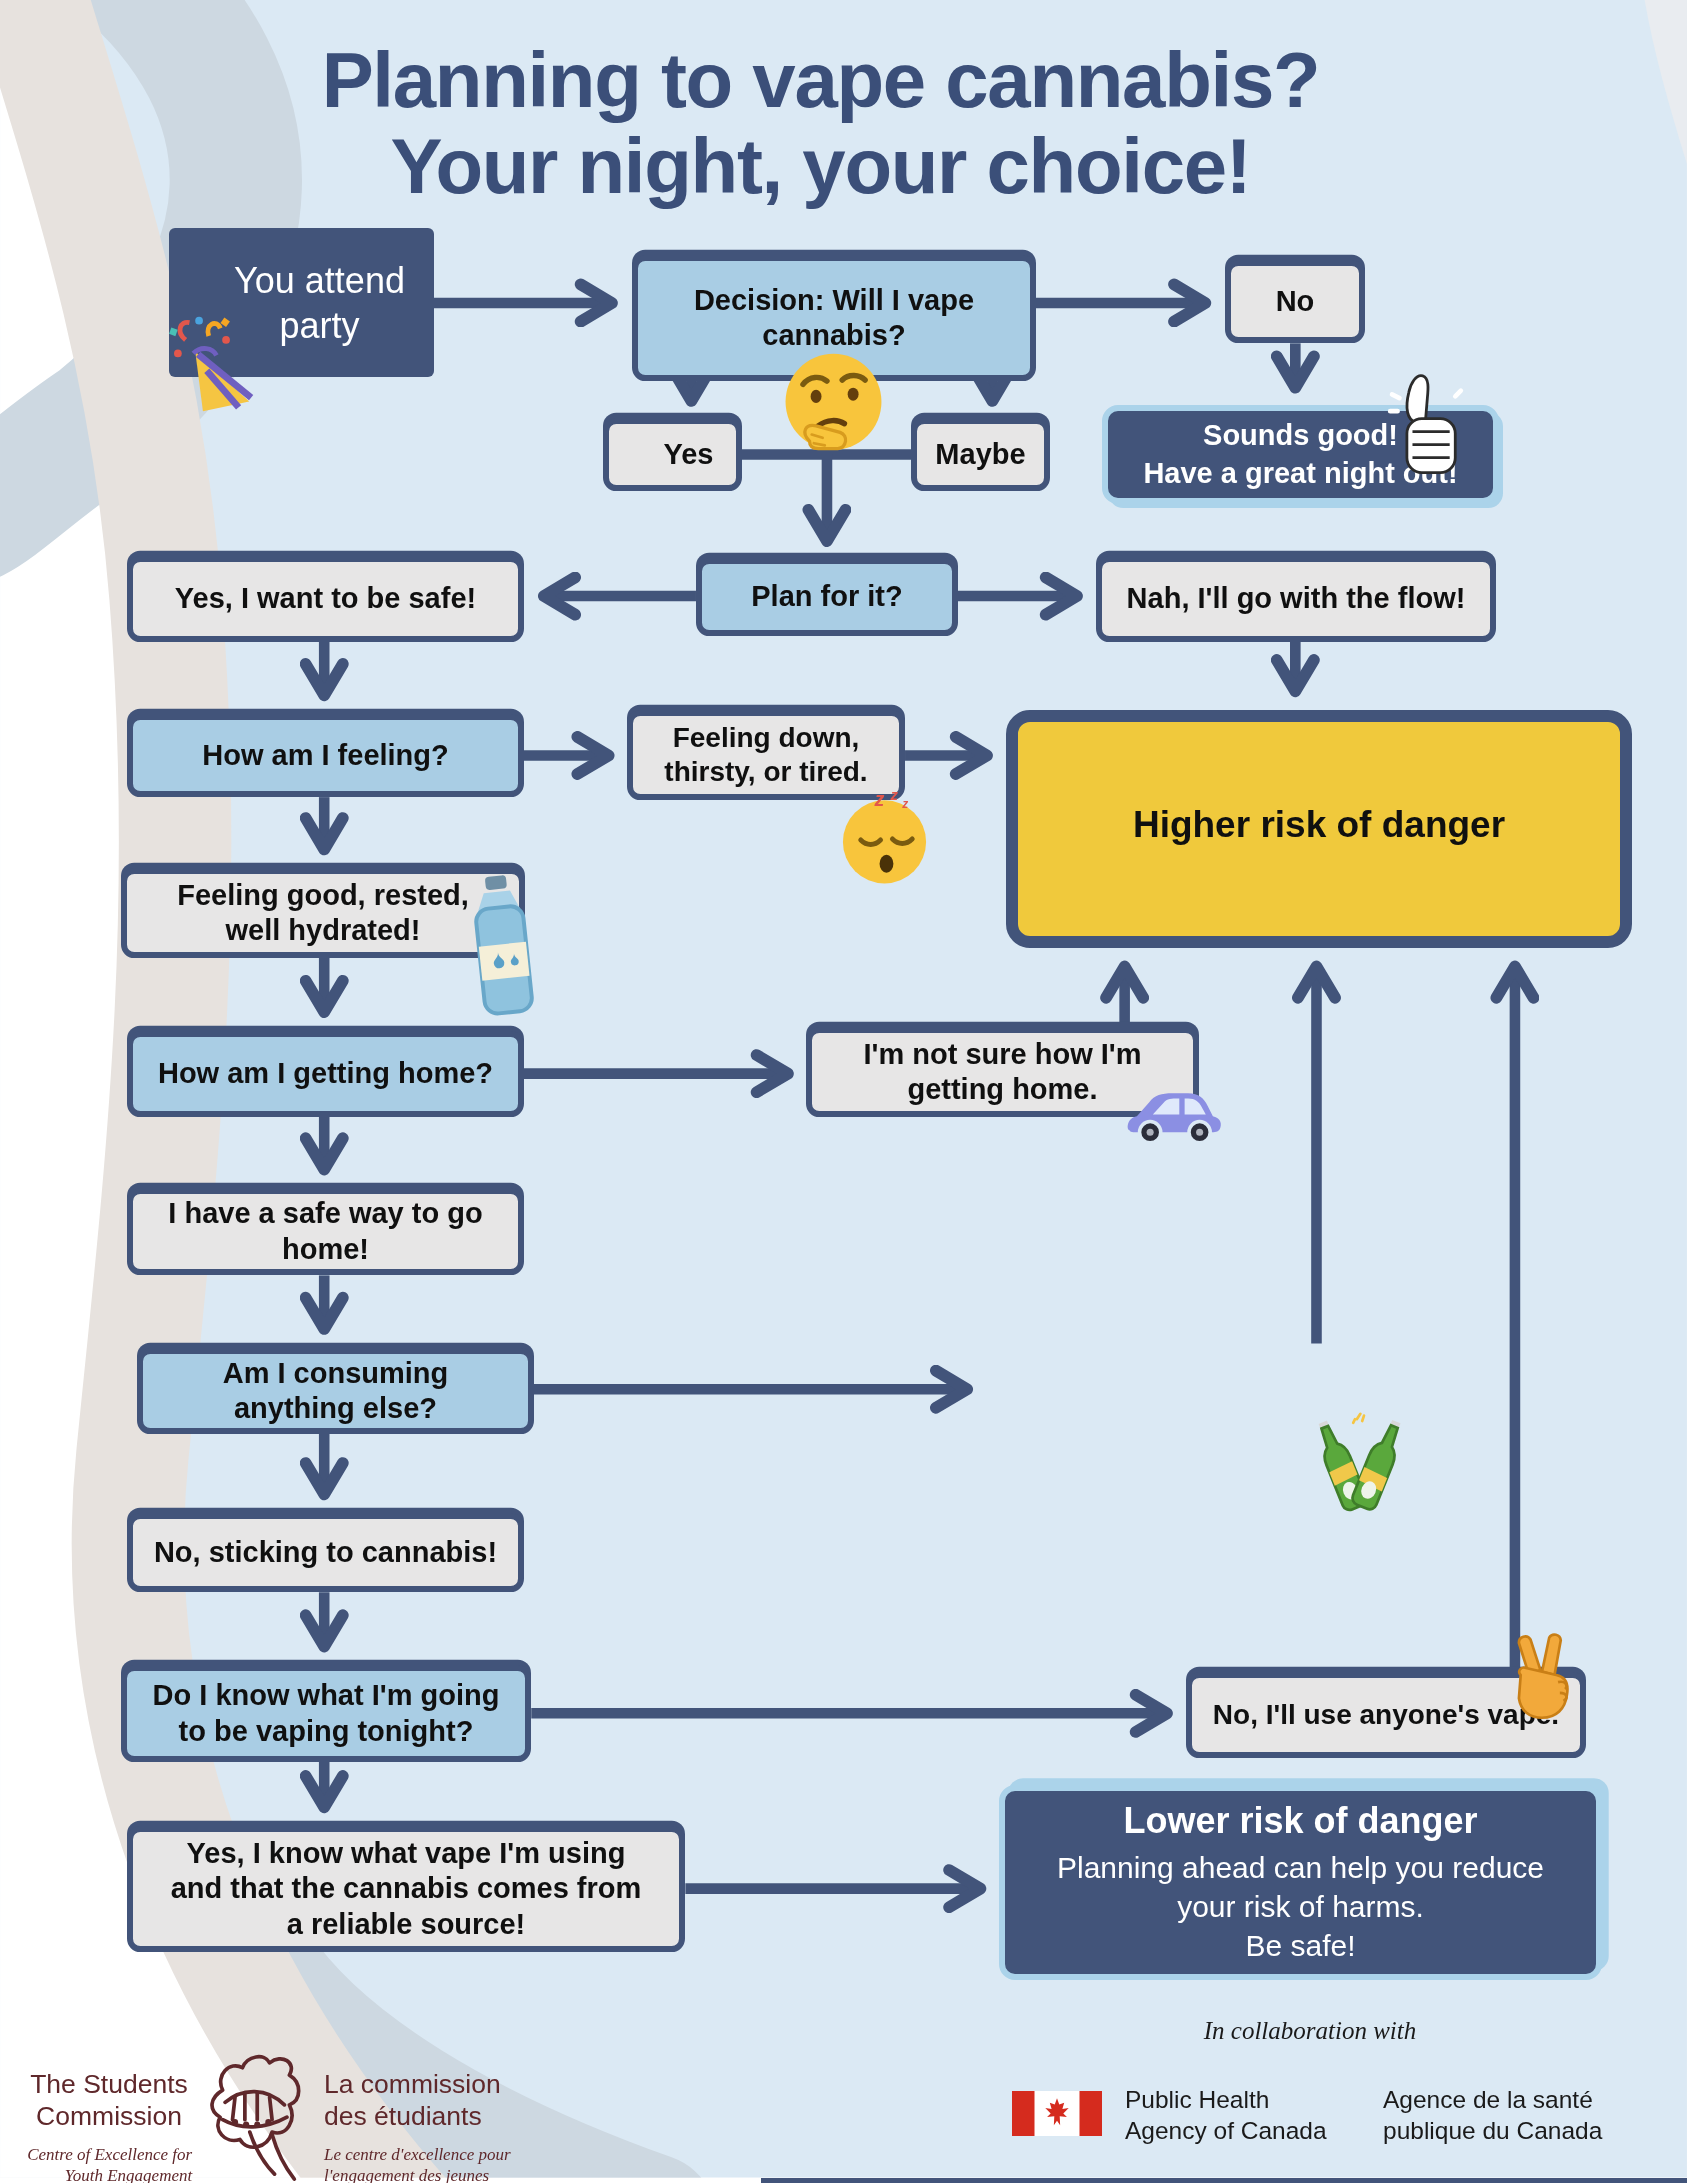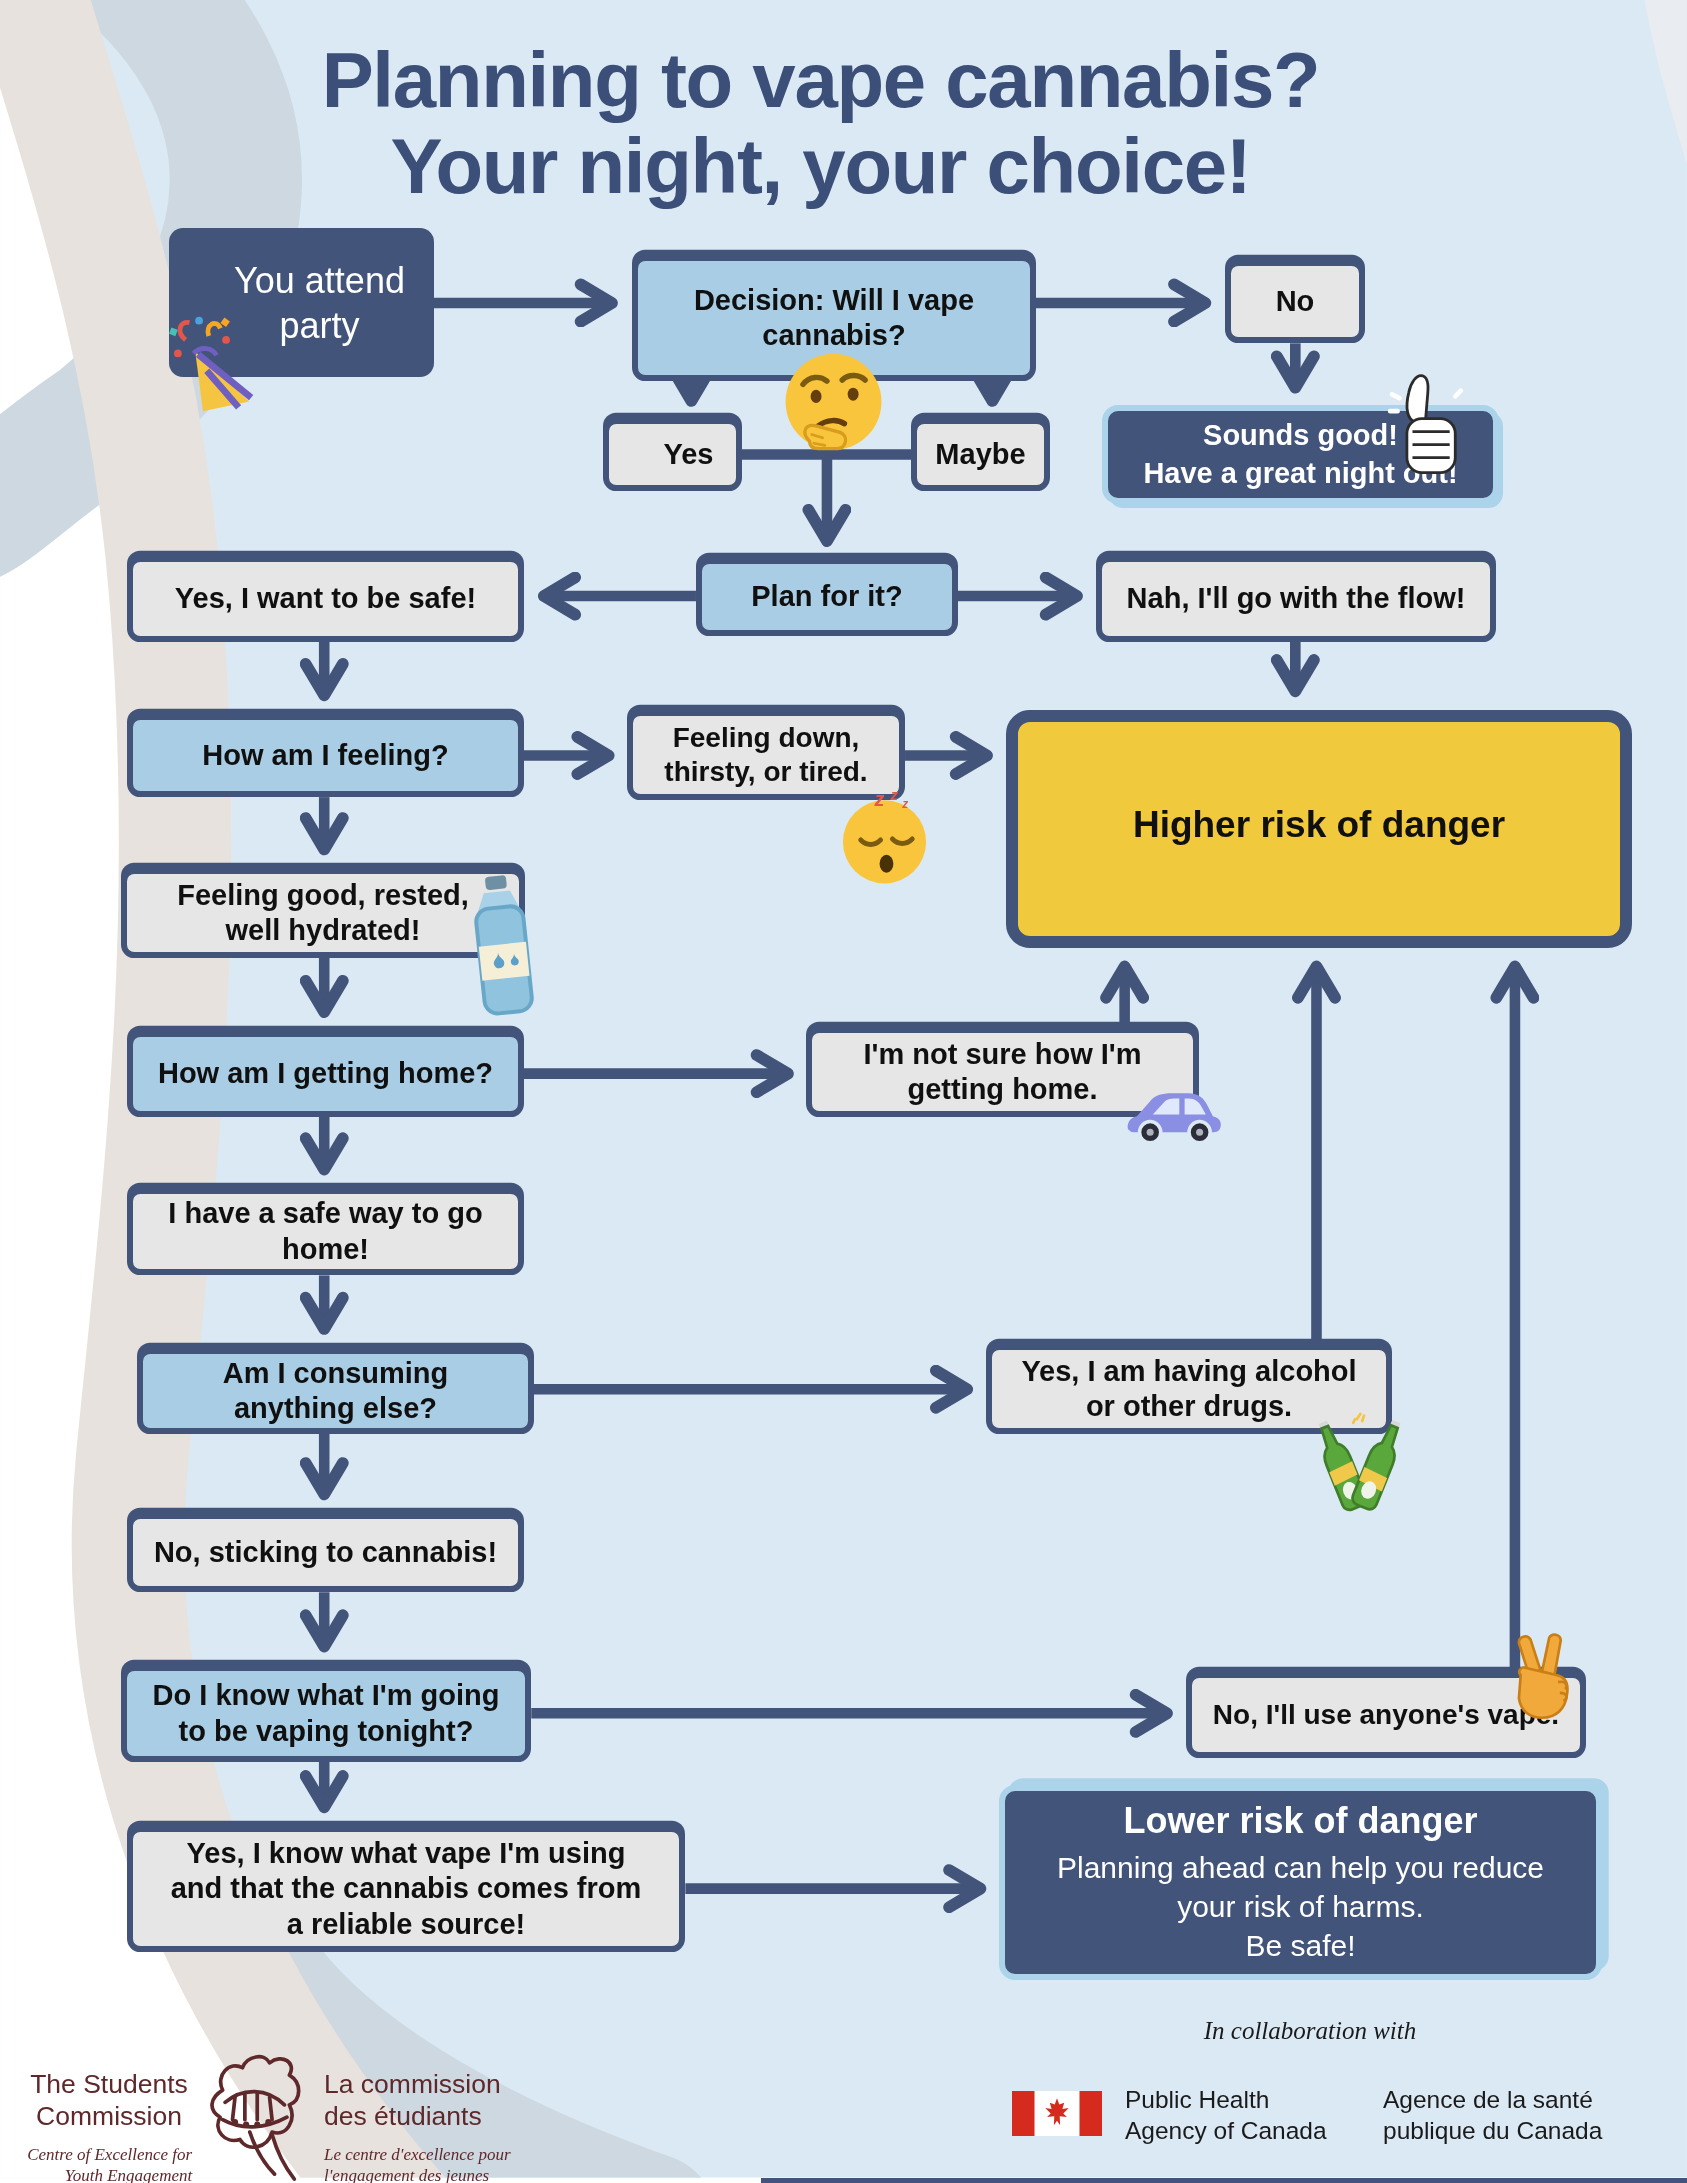--- a/index.html
+++ b/index.html
@@ -6,21 +6,21 @@
   #page{position:relative;width:1687px;height:2183px;overflow:hidden;background:#ffffff;
         font-family:"Liberation Sans",sans-serif;}
   #bands,#arrows{position:absolute;left:0;top:0;width:1687px;height:2183px;}
   #bands{z-index:0;}
   #arrows{z-index:1;}
   .node{position:absolute;z-index:2;display:flex;align-items:center;justify-content:center;
         text-align:center;box-sizing:border-box;color:#101010;}
   .txt{white-space:pre-line;display:block;width:100%;}
   .blue{background:#a9cde4;border:6px solid #42547a;border-radius:13.2px;box-shadow:0 -5.3px 0 0 #42547a;}
   .gray{background:#e7e6e6;border:6px solid #42547a;border-radius:13.2px;box-shadow:0 -5.3px 0 0 #42547a;}
-  .navybox{background:#42547a;color:#ffffff;border-radius:14px;padding-left:36px;}
+  .navybox{background:#42547a;color:#ffffff;border-radius:6px;padding-left:36px;}
   .callout{background:#42547a;color:#ffffff;border:6.6px solid #abd3ea;border-radius:16px;font-weight:bold;}
   .yellow{background:#f0c93c;border:12px solid #42547a;border-radius:24px;flex-direction:column;padding:6.6px 20px;}
   .nodefont{font-size:29px;font-weight:600;line-height:1.22;}
   #title{position:absolute;left:0;top:38px;width:1641px;z-index:2;text-align:center;
          color:#3b4f79;font-size:78px;font-weight:bold;line-height:1.1;letter-spacing:-1.3px;white-space:pre-line;}
   .icon{position:absolute;z-index:3;}
   .foot{position:absolute;z-index:2;color:#1a1a1a;}
   .serifit{font-family:"Liberation Serif",serif;font-style:italic;}
   .maroon{color:#5f282b;}
   #bottombar{position:absolute;z-index:2;left:761px;top:2178px;width:926px;height:5.3px;background:#42547a;}
@@ -149,24 +149,20 @@
   <div class="node gray nodefont" style="left:127px;top:1188px;width:397px;height:87px;">
       <span class="txt">I have a safe way to go
 home!</span>
     </div>
 
   <div class="node blue nodefont" style="left:137px;top:1348px;width:397px;height:86px;">
       <span class="txt">Am I consuming
 anything else?</span>
     </div>
 
-  <div class="node gray nodefont" style="left:986px;top:1344px;width:406px;height:90px;">
-      <span class="txt">Yes, I am having alcohol
-or other drugs.</span>
-    </div>
 
   <div class="node gray nodefont" style="left:127px;top:1513px;width:397px;height:79px;">
       <span class="txt">No, sticking to cannabis!</span>
     </div>
 
   <div class="node blue nodefont" style="left:121px;top:1665px;width:410px;height:97px;">
       <span class="txt">Do I know what I'm going
 to be vaping tonight?</span>
     </div>
 

